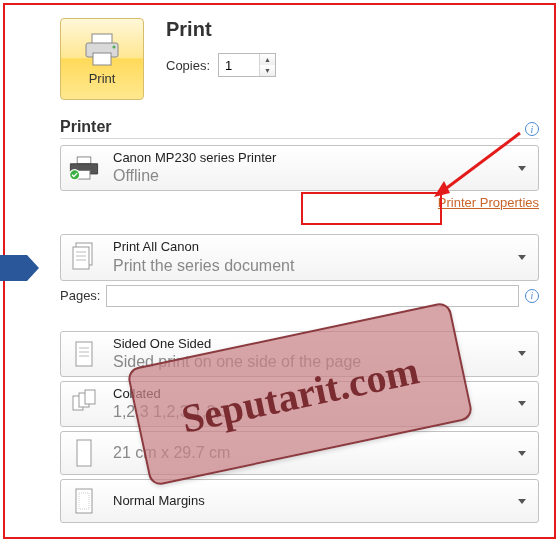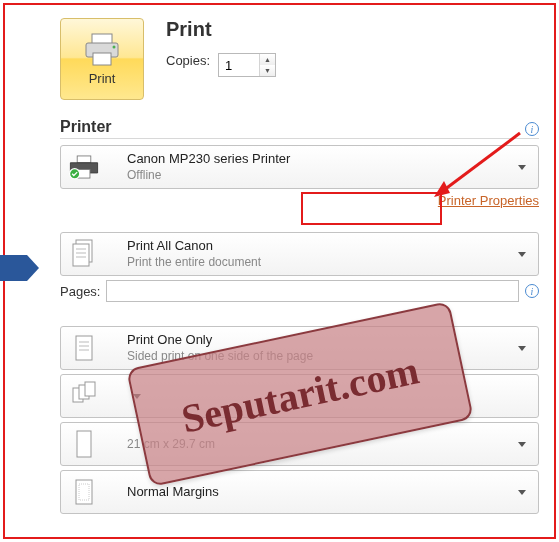--- a/index.html
+++ b/index.html
@@ -63,20 +63,21 @@
   .print-btn svg { width: 40px; height: 34px; }
   .print-btn span { font-size: 13px; color: #333; }
   .print-side h2 {
     font-size: 20px;
     font-weight: 600;
     color: #333;
     margin-bottom: 10px;
   }
   .copies-row {
     display: flex;
+    align-items: center;
     gap: 8px;
     margin-top: 12px;
   }
   .copies-row label { font-size: 13px; }
   .spinner {
     display: flex;
     border: 1px solid #b9b9b9;
     background: #fff;
     height: 24px;
   }
@@ -126,40 +127,40 @@
     display: flex; align-items: center; justify-content: center;
     font-family: Georgia, serif;
   }
   .dropdown {
     border: 1px solid #c3c3c3;
     background: linear-gradient(#fff, #f3f3f3);
     border-radius: 3px;
     display: flex;
     align-items: center;
     padding: 4px 6px;
-    gap: 26px;
+    gap: 12px;
     min-height: 44px;
     cursor: pointer;
     margin-bottom: 4px;
     position: relative;
   }
   .dropdown .dd-icon {
     width: 34px;
     display: flex;
     align-items: center;
     justify-content: center;
     flex-shrink: 0;
   }
   .dropdown .dd-text {
     flex: 1;
     line-height: 1.25;
     overflow: hidden;
   }
   .dropdown .dd-title { color: #222; font-size: 13px; }
-  .dropdown .dd-sub { color: #888; font-size: 12px; }
+  .dropdown .dd-sub { color: #888; font-size: 16px; }
   .dropdown .caret {
     width: 0; height: 0;
     border-left: 4px solid transparent;
     border-right: 4px solid transparent;
     border-top: 5px solid #555;
     margin: 0 6px;
   }
   .link-row {
     text-align: right;
     margin-bottom: 24px;
@@ -283,54 +284,58 @@
       <svg class="pg-icon" viewBox="0 0 28 32">
         <rect x="6" y="2" width="16" height="22" fill="#fff" stroke="#999"></rect>
         <rect x="3" y="6" width="16" height="22" fill="#fff" stroke="#999"></rect>
         <line x1="6" y1="11" x2="16" y2="11" stroke="#bbb"></line>
         <line x1="6" y1="15" x2="16" y2="15" stroke="#bbb"></line>
         <line x1="6" y1="19" x2="16" y2="19" stroke="#bbb"></line>
       </svg>
     </div>
     <div class="dd-text">
       <div class="dd-title">Print All Canon</div>
-      <div class="dd-sub">Print the entire document</div>
+      <div class="dd-sub">Print the series document</div>
     </div>
     <div class="caret"></div>
   </div>
 
   <div class="pages-row">
     <label>Pages:</label>
     <input type="text" value="" style="">
     <div class="info-icon">i</div>
   </div>
 
   <div class="dropdown">
     <div class="dd-icon">
       <svg class="pg-icon" viewBox="0 0 28 32">
         <rect x="6" y="4" width="16" height="24" fill="#fff" stroke="#999"></rect>
         <line x1="9" y1="10" x2="19" y2="10" stroke="#bbb"></line>
         <line x1="9" y1="14" x2="19" y2="14" stroke="#bbb"></line>
         <line x1="9" y1="18" x2="19" y2="18" stroke="#bbb"></line>
       </svg>
     </div>
     <div class="dd-text">
-      <div class="dd-title">Print One Only</div>
+      <div class="dd-title">Sided One Sided</div>
       <div class="dd-sub">Sided print on one side of the page</div>
     </div>
     <div class="caret"></div>
   </div>
 
   <div class="dropdown">
     <div class="dd-icon">
       <svg class="pg-icon" viewBox="0 0 28 32">
         <rect x="3" y="8" width="10" height="14" fill="#fff" stroke="#999"></rect>
         <rect x="9" y="5" width="10" height="14" fill="#fff" stroke="#999"></rect>
         <rect x="15" y="2" width="10" height="14" fill="#fff" stroke="#999"></rect>
       </svg>
+    </div>
+    <div class="dd-text">
+      <div class="dd-title">Collated</div>
+      <div class="dd-sub">1,2,3   1,2,3   1,2,3</div>
     </div>
     <div class="caret"></div>
   </div>
 
 
   <div class="dropdown">
     <div class="dd-icon">
       <svg class="pg-icon" viewBox="0 0 28 32">
         <rect x="7" y="3" width="14" height="26" fill="#fff" stroke="#999"></rect>
       </svg>

